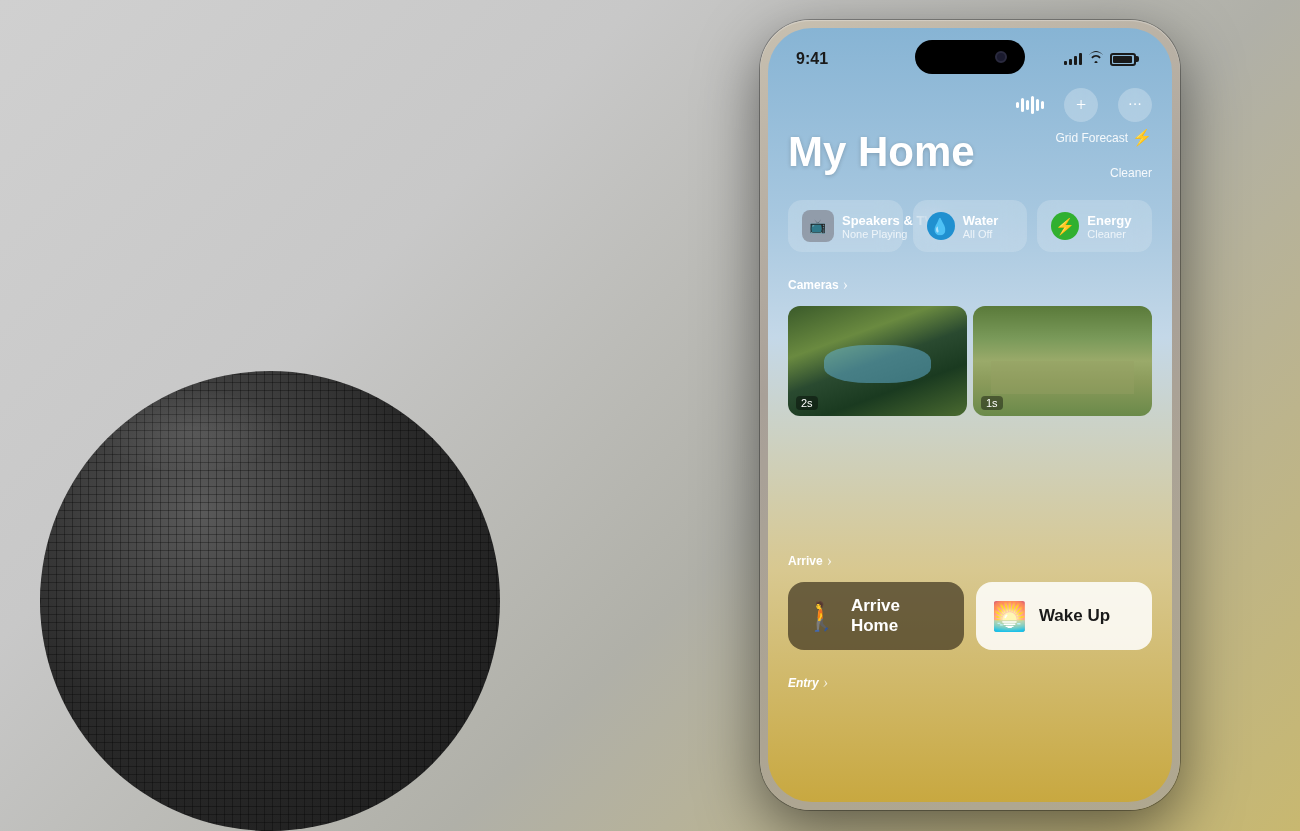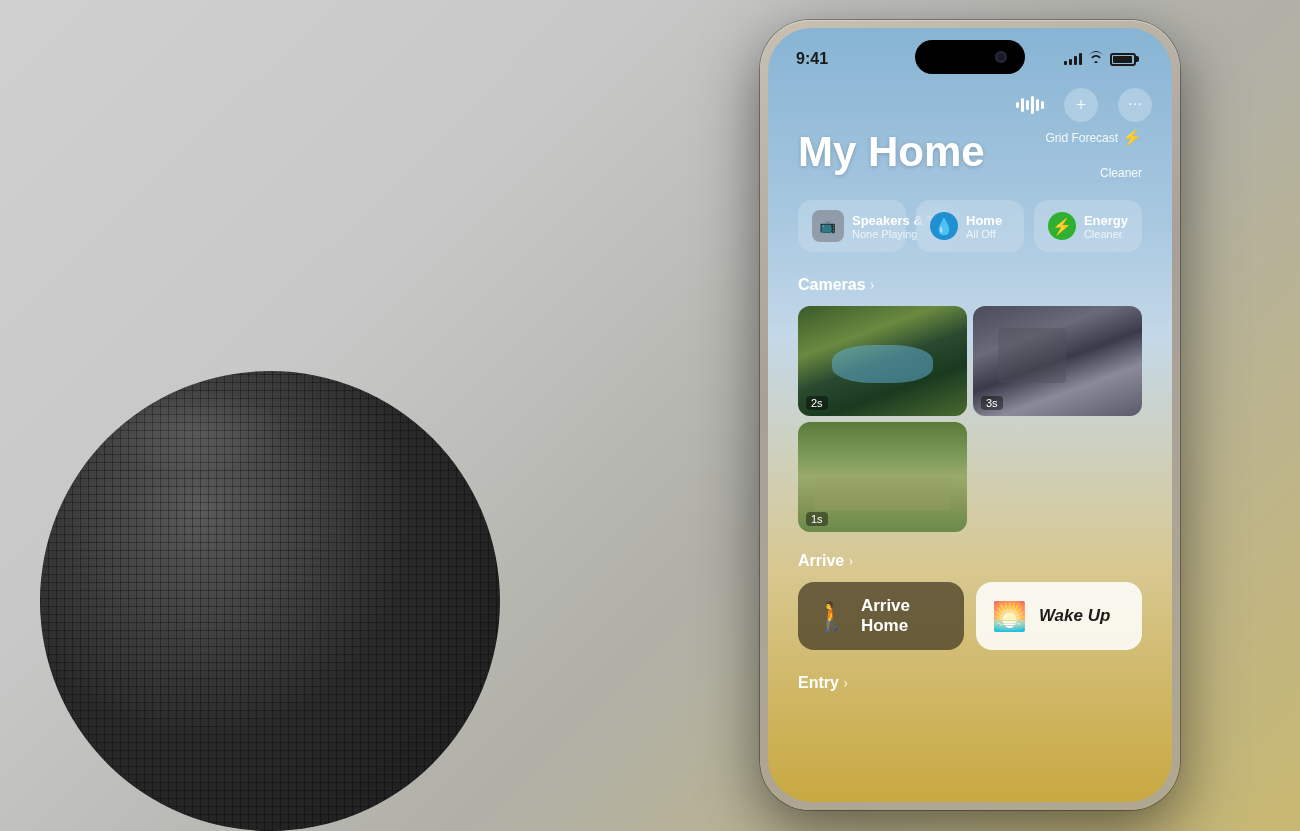--- a/index.html
+++ b/index.html
@@ -233,21 +233,21 @@
       border-radius: 2px;
     }
 
     
     .content {
       position: absolute;
       top: 100px;
       left: 0;
       right: 0;
       bottom: 0;
-      padding: 0 30px;
+      padding: 0 20px;
       overflow: hidden;
     }
 
     
     .header-row {
       display: flex;
       align-items: flex-start;
       justify-content: space-between;
       margin-bottom: 20px;
     }
@@ -337,21 +337,21 @@
 
     
     .section-header {
       display: flex;
       align-items: center;
       gap: 4px;
       margin-bottom: 12px;
     }
 
     .section-title {
-      font-size: 16px;
+      font-size: 12px;
       font-weight: 600;
       color: white;
       font-family: -apple-system, 'SF Pro Display', sans-serif;
     }
 
     .chevron {
       color: rgba(255,255,255,0.8);
       font-size: 16px;
     }
 
@@ -469,25 +469,26 @@
       font-size: 28px;
     }
 
     .scene-label {
       font-size: 17px;
       font-weight: 600;
       font-family: -apple-system, sans-serif;
     }
 
     .scene-label-dark { color: white; }
-    .scene-label-light { color: #1a1a1a; font-style: italic; }
+    .scene-label-light { color: #1a1a1a; }
 
     
     .entry-section {
       margin-top: 24px;
+      font-style: italic;
     }
 
     
     .water-icon-wrapper {
       width: 28px;
       height: 28px;
       background: #2090d0;
       border-radius: 50%;
       display: flex;
       align-items: center;
@@ -585,21 +586,21 @@
             <span class="pill-title">Speakers &amp; TVs</span>
             <span class="pill-subtitle">None Playing</span>
           </div>
         </div>
 
         <div class="pill">
           <div class="water-icon-wrapper">
             <span>💧</span>
           </div>
           <div class="pill-text">
-            <span class="pill-title">Home</span>
+            <span class="pill-title">Water</span>
             <span class="pill-subtitle">All Off</span>
           </div>
         </div>
 
         <div class="pill">
           <div class="energy-icon-wrapper">
             <span>⚡</span>
           </div>
           <div class="pill-text">
             <span class="pill-title">Energy</span>
@@ -609,23 +610,20 @@
       </div>
 
       <div class="section-header">
         <span class="section-title">Cameras</span>
         <span class="chevron">›</span>
       </div>
 
       <div class="camera-grid">
         <div class="camera-cell cam1">
           <span class="camera-label">2s</span>
-        </div>
-        <div class="camera-cell cam2">
-          <span class="camera-label">3s</span>
         </div>
         <div class="camera-cell cam3">
           <span class="camera-label">1s</span>
         </div>
       </div>
 
       <div class="scenes-section">
         <div class="section-header">
           <span class="section-title">Arrive</span>
           <span class="chevron">›</span>

